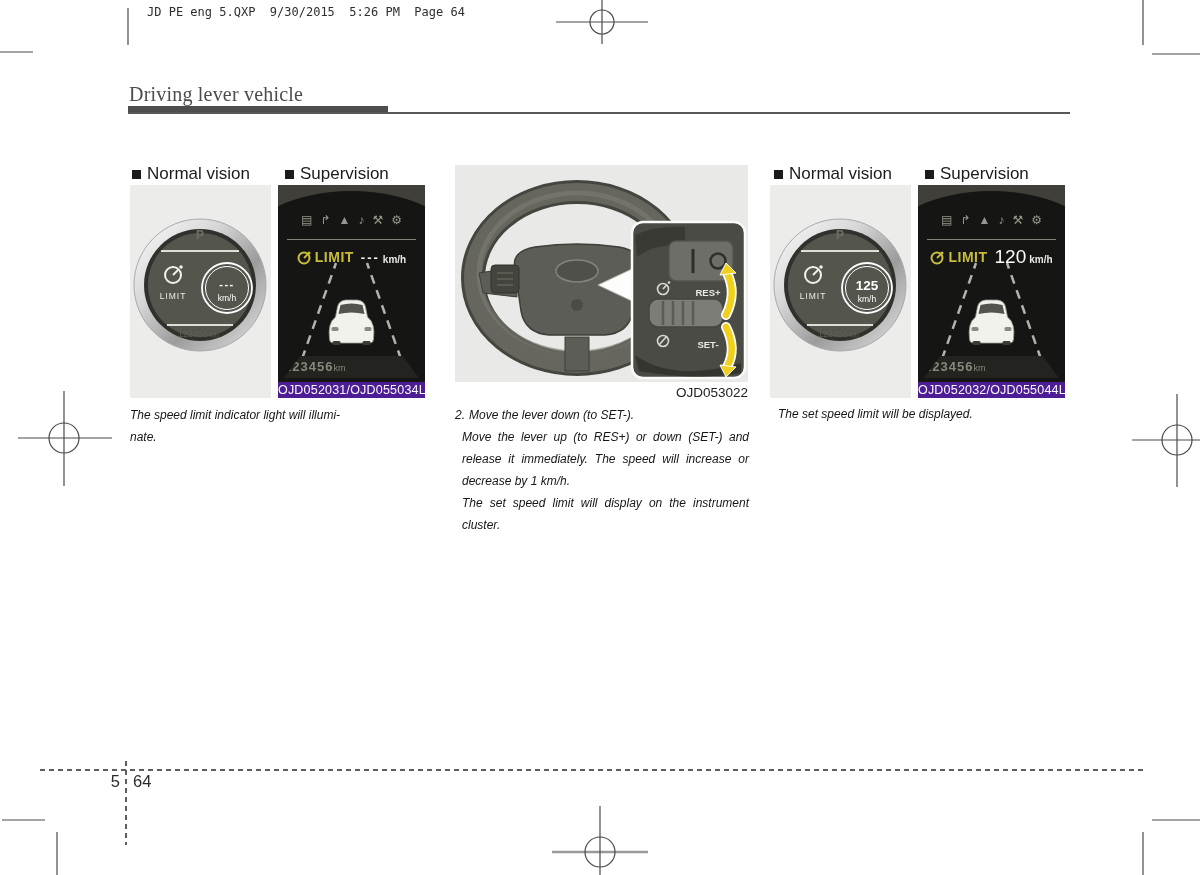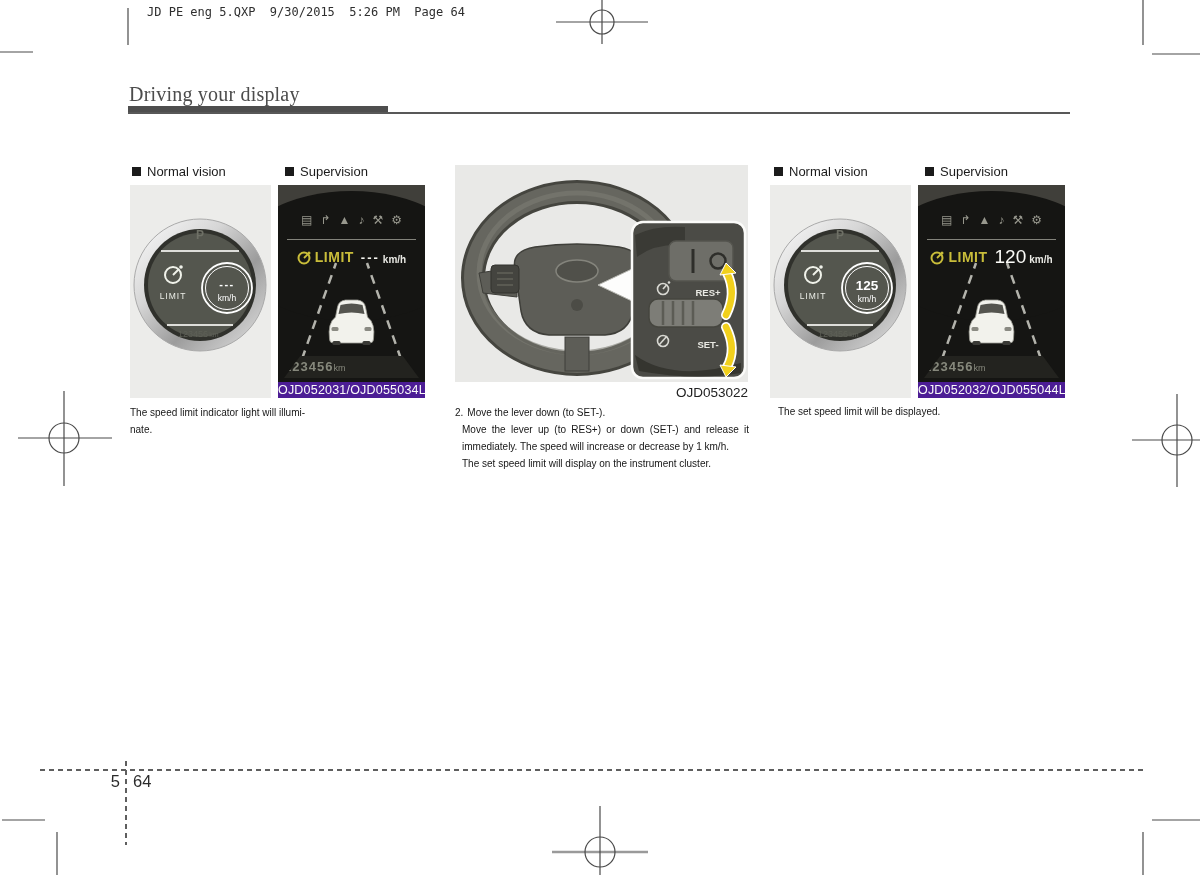--- a/index.html
+++ b/index.html
@@ -18,21 +18,21 @@
     font-size:12px; color:#2e2e2e; white-space:pre;
   }
   
   .title-text {
     position:absolute; left:129px; top:83px; font-family:"Liberation Serif", serif;
     font-size:20px; color:#4c4c4c; letter-spacing:.2px;
   }
   .title-bar  { position:absolute; left:128px; top:106px; width:260px; height:7px; background:#4e4e4e; }
   .title-rule { position:absolute; left:128px; top:112px; width:942px; height:2px; background:#585858; }
   
-  .img-label { position:absolute; top:164px; font-size:13px; color:#1b1b1b; display:flex; align-items:center; }
+  .img-label { position:absolute; top:164px; font-size:17px; color:#1b1b1b; display:flex; align-items:center; }
   .sq { width:9px; height:9px; background:#1b1b1b; display:inline-block; margin-right:6px; }
   
   .normal-img {
     position:absolute; top:185px; width:141px; height:213px; background:#ececea;
   }
   .sup { position:absolute; top:185px; width:147px; height:213px; }
   .sup-screen { position:relative; width:147px; height:197px; background:#151513; overflow:hidden; }
   .sup-band { position:absolute; top:0; left:0; width:100%; height:52px; background:#403f3a; }
   .sup-dome { position:absolute; top:6px; left:-28%; width:156%; height:130px; background:#151513; border-radius:50%; }
   .sup-icons { position:absolute; top:28px; left:0; width:100%; display:flex; justify-content:center; gap:8px;
@@ -49,21 +49,21 @@
              background:#23231f; clip-path:polygon(12% 0, 88% 0, 100% 100%, 0 100%);
              color:#86887c; font-size:13px; font-weight:bold; letter-spacing:1px; }
   .sup-odo .odo-unit { font-size:9px; font-weight:normal; letter-spacing:0; }
   .sup-caption { width:147px; height:16px; background:#4c1d95; color:#fafafa; font-size:12.5px;
                  line-height:16px; text-align:center; letter-spacing:.2px; }
   
   .wheel-img { position:absolute; left:455px; top:165px; width:293px; height:217px; background:#e9e9e7; }
   .mid-caption { position:absolute; left:455px; top:385px; width:293px; text-align:right;
                  font-size:13.5px; color:#222222; }
   
-  .body-text { position:absolute; font-size:10px; line-height:17px; color:#161616; text-align:justify; }
+  .body-text { position:absolute; font-size:12px; line-height:22px; color:#161616; text-align:justify;font-style:italic; }
   .pre { white-space:pre-line; }
   .step { padding-left:19px; text-indent:-19px; text-align:justify; }
   .step-num { margin-right:4px; }
   .cont { margin-left:7px; text-align:justify; }
   
   .foot-dash-h { position:absolute; left:40px; top:769px; width:1103px; height:2px;
                  background:repeating-linear-gradient(90deg,#5e5e5e 0 5px,transparent 5px 9px); }
   .foot-dash-v { position:absolute; left:125px; top:761px; width:2px; height:84px;
                  background:repeating-linear-gradient(180deg,#5e5e5e 0 5px,transparent 5px 9px); }
   .foot-num { position:absolute; top:772px; font-size:16.5px; color:#2b2b2b; }
@@ -110,21 +110,21 @@
         <circle cx="600" cy="852" r="15"></circle>
     </g>
     <g>
       <path d="M1152 820 H1200"></path>
         <path d="M1143 832 V875"></path>
     </g>
   </svg>
 
   <div class="proof-header">JD PE eng 5.QXP  9/30/2015  5:26 PM  Page 64</div>
 
-  <div class="title-text">Driving your display</div>
+  <div class="title-text">Driving lever vehicle</div>
   <div class="title-bar"></div>
   <div class="title-rule"></div>
 
   <div class="img-label" style="left:132px;">
     <span class="sq"></span>
     <span>Normal vision</span>
   </div>
   <div class="img-label" style="left:285px;">
     <span class="sq"></span>
     <span>Supervision</span>

